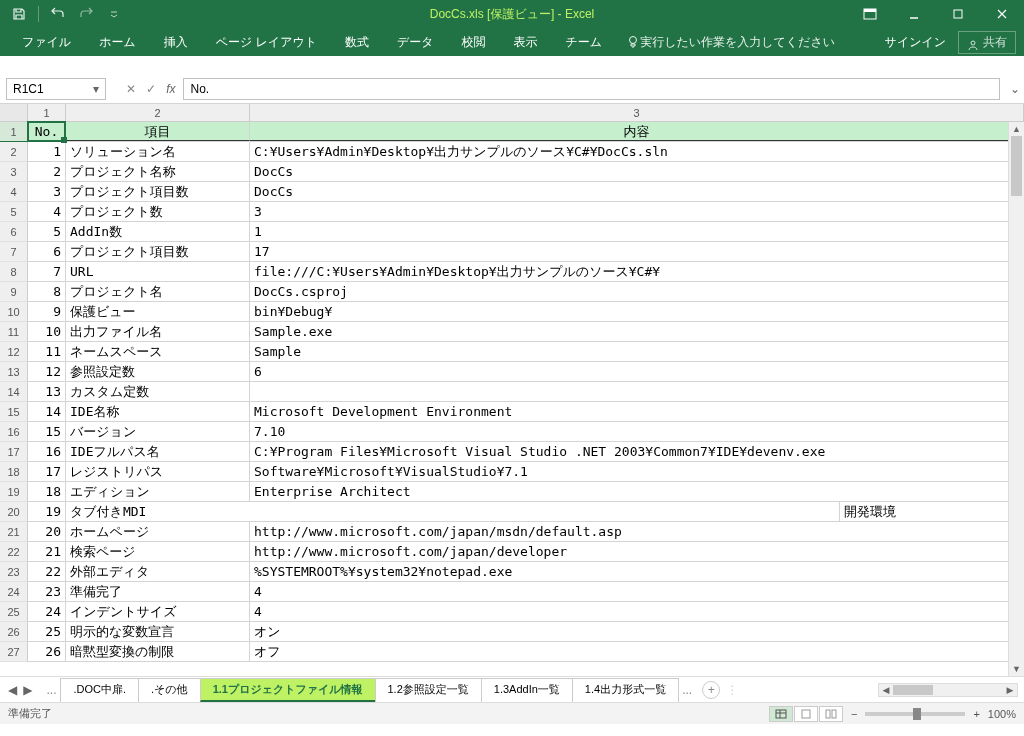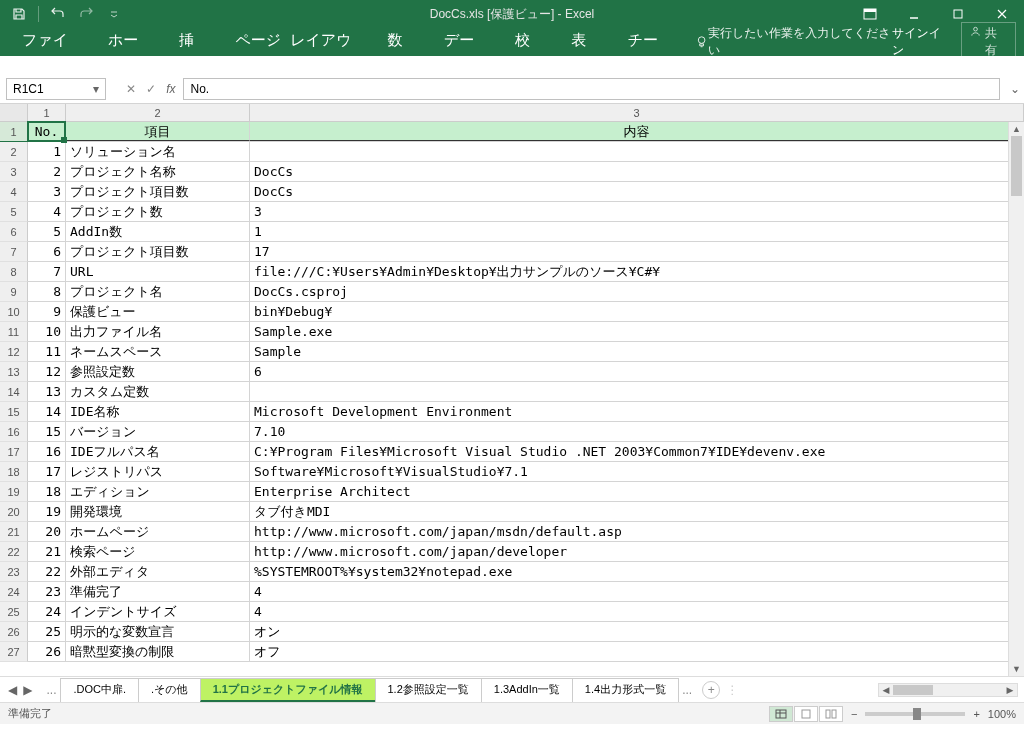--- a/index.html
+++ b/index.html
@@ -1,30 +1,30 @@
 <!DOCTYPE html>
 <html><head>
 <meta charset="utf-8">
 <style>
 * { margin: 0; padding: 0; box-sizing: border-box; font-family: "Yu Gothic UI", "Meiryo", sans-serif; }
 body { background: #fff; width: 1024px; height: 736px; overflow: hidden; font-size: 12px; }
 
-.titlebar { background: #217346; height: 28px; display: flex; align-items: center; color: #e5e5e5; position: relative; }
+.titlebar { background: #217346; height: 28px; display: flex; align-items: center; color: #bef264; position: relative; }
 .qat { display: flex; align-items: center; gap: 6px; padding-left: 8px; }
 .qat-btn { width: 22px; height: 22px; display: flex; align-items: center; justify-content: center; cursor: pointer; opacity: 0.9; }
 .qat-sep { width: 1px; height: 16px; background: rgba(255,255,255,0.3); margin: 0 2px; }
 .title-text { position: absolute; left: 50%; transform: translateX(-50%); font-size: 12px; }
 .winctrl { margin-left: auto; display: flex; }
 .winctrl div { width: 44px; height: 28px; display: flex; align-items: center; justify-content: center; cursor: pointer; }
 
 .ribbon-tabs { background: #217346; height: 28px; display: flex; align-items: center; color: #fff; padding-left: 8px; gap: 0; }
-.rtab { padding: 0 14px; height: 28px; line-height: 28px; cursor: pointer; font-size: 15px; font-family: Liberation Mono, monospace; }
+.rtab { padding: 0 14px; height: 28px; line-height: 28px; cursor: pointer; font-size: 12px; }
 .tell-me { margin-left: 10px; display: flex; align-items: center; gap: 0; opacity: 0.9; }
 .ribbon-right { margin-left: auto; display: flex; align-items: center; padding-right: 8px; gap: 12px; }
-.share-btn { border: 1px solid rgba(255,255,255,0.4); padding: 2px 8px; display: flex; align-items: flex-start; gap: 4px; opacity: 0.8; }
+.share-btn { border: 1px solid rgba(255,255,255,0.4); padding: 2px 8px; display: flex; align-items: flex-end; gap: 4px; opacity: 0.8; }
 
 .formula-bar { height: 30px; border-bottom: 1px solid #d4d4d4; display: flex; align-items: center; margin-top: 18px; }
 .name-box { width: 100px; height: 22px; border: 1px solid #c0c0c0; margin-left: 6px; padding: 0 6px; display: flex; align-items: center; justify-content: space-between; background: #fff; }
 .name-box span:last-child { color: #666; }
 .fx-group { display: flex; align-items: center; gap: 10px; margin-left: 20px; color: #888; }
 .fx-label { font-style: italic; color: #666; }
 .formula-input { flex: 1; height: 22px; border: 1px solid #c0c0c0; margin-left: 8px; margin-right: 6px; padding: 0 6px; display: flex; align-items: center; background: #fff; }
 .formula-expand { color: #666; padding: 0 4px; }
 
 .grid-area { position: relative; height: 572px; overflow: hidden; }
@@ -215,20 +215,21 @@
     <div class="cells" id="cells">
       <div class="active-cell"></div>
     <div class="row header">
           <div class="cell c1">No.</div>
           <div class="cell c2">項目</div>
           <div class="cell c3">内容</div>
         </div>
         <div class="row">
           <div class="cell c1">1</div>
           <div class="cell c2">ソリューション名</div>
+          <div class="cell c3">C:¥Users¥Admin¥Desktop¥出力サンプルのソース¥C#¥DocCs.sln</div>
         </div>
         <div class="row">
           <div class="cell c1">2</div>
           <div class="cell c2">プロジェクト名称</div>
           <div class="cell c3">DocCs</div>
         </div>
         <div class="row">
           <div class="cell c1">3</div>
           <div class="cell c2">プロジェクト項目数</div>
           <div class="cell c3">DocCs</div>
@@ -302,22 +303,22 @@
           <div class="cell c2">レジストリパス</div>
           <div class="cell c3">Software¥Microsoft¥VisualStudio¥7.1</div>
         </div>
         <div class="row">
           <div class="cell c1">18</div>
           <div class="cell c2">エディション</div>
           <div class="cell c3">Enterprise Architect</div>
         </div>
         <div class="row">
           <div class="cell c1">19</div>
+          <div class="cell c3">タブ付きMDI</div>
           <div class="cell c2">開発環境</div>
-          <div class="cell c3">タブ付きMDI</div>
         </div>
         <div class="row">
           <div class="cell c1">20</div>
           <div class="cell c2">ホームページ</div>
           <div class="cell c3">http://www.microsoft.com/japan/msdn/default.asp</div>
         </div>
         <div class="row">
           <div class="cell c1">21</div>
           <div class="cell c2">検索ページ</div>
           <div class="cell c3">http://www.microsoft.com/japan/developer</div>

